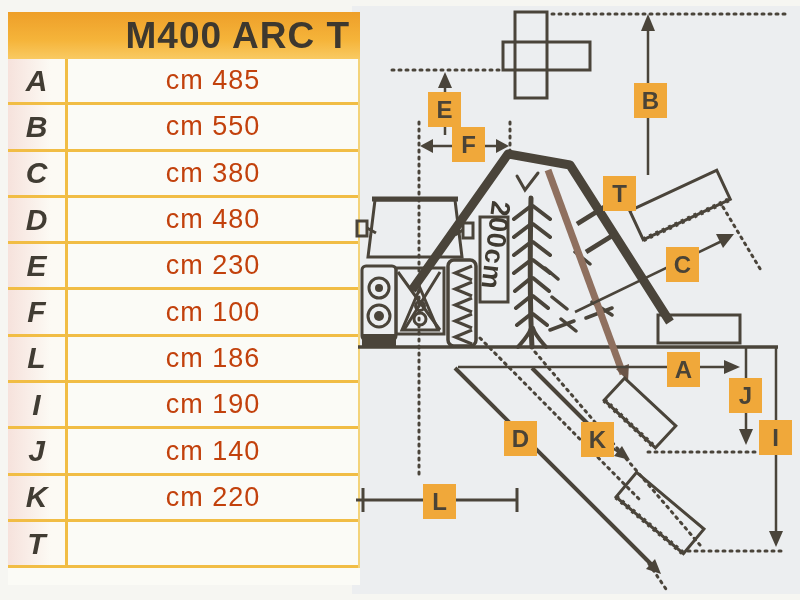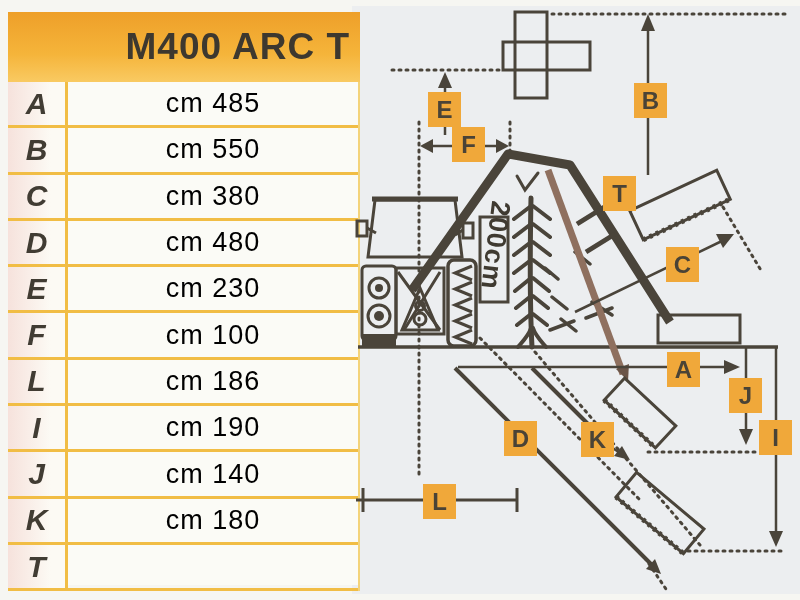--- a/index.html
+++ b/index.html
@@ -13,42 +13,42 @@
   .diagram-bg{
     position:absolute;left:352px;top:6px;width:448px;height:588px;
     background:#eceef0;
   }
   
   .spec-table{
     position:absolute;left:8px;top:12px;width:352px;height:573px;
     background:#fbfbf6;
   }
   .thead{
-    height:70px;
+    height:47px;
     background:linear-gradient(#ee9f29,#f5b43a 60%,#f9ca62);
     display:flex;align-items:center;justify-content:flex-end;
     padding-right:10px;box-sizing:border-box;
   }
   .thead span{
     font-size:37px;font-weight:bold;color:#3d382f;letter-spacing:1px;
   }
   .trows{border-right:2px solid #f3d37a;}
   .trow{
     display:flex;height:46.3px;box-sizing:border-box;
     border-bottom:3px solid #f1bd45;
   }
   .tl{
     width:60px;box-sizing:border-box;border-right:3px solid #f1bd45;
     background:linear-gradient(90deg,#f6e2dc,#fcfaf4 75%);
     display:flex;align-items:center;justify-content:center;
     font-size:30px;font-weight:bold;font-style:italic;color:#413c33;
   }
   .tv{
     flex:1;display:flex;align-items:center;justify-content:center;
-    font-size:27px;color:#000000;letter-spacing:1px;
+    font-size:27px;color:#c2410c;letter-spacing:1px;
   }
   
   .badge{
     position:absolute;width:33px;height:35px;
     background:#f0a83a;
     display:flex;align-items:center;justify-content:center;
     font-size:24px;font-weight:bold;color:#4a4336;
   }
   
   .tree-label{
@@ -103,21 +103,21 @@
     <div class="trow">
       <div class="tl">I</div>
       <div class="tv">cm 190</div>
     </div>
     <div class="trow">
       <div class="tl">J</div>
       <div class="tv">cm 140</div>
     </div>
     <div class="trow">
       <div class="tl">K</div>
-      <div class="tv">cm 180</div>
+      <div class="tv">cm 220</div>
     </div>
     <div class="trow">
       <div class="tl">T</div>
     </div>
   </div>
 </div>
 
 <svg width="800" height="600" viewBox="0 0 800 600">
 
   <g>

